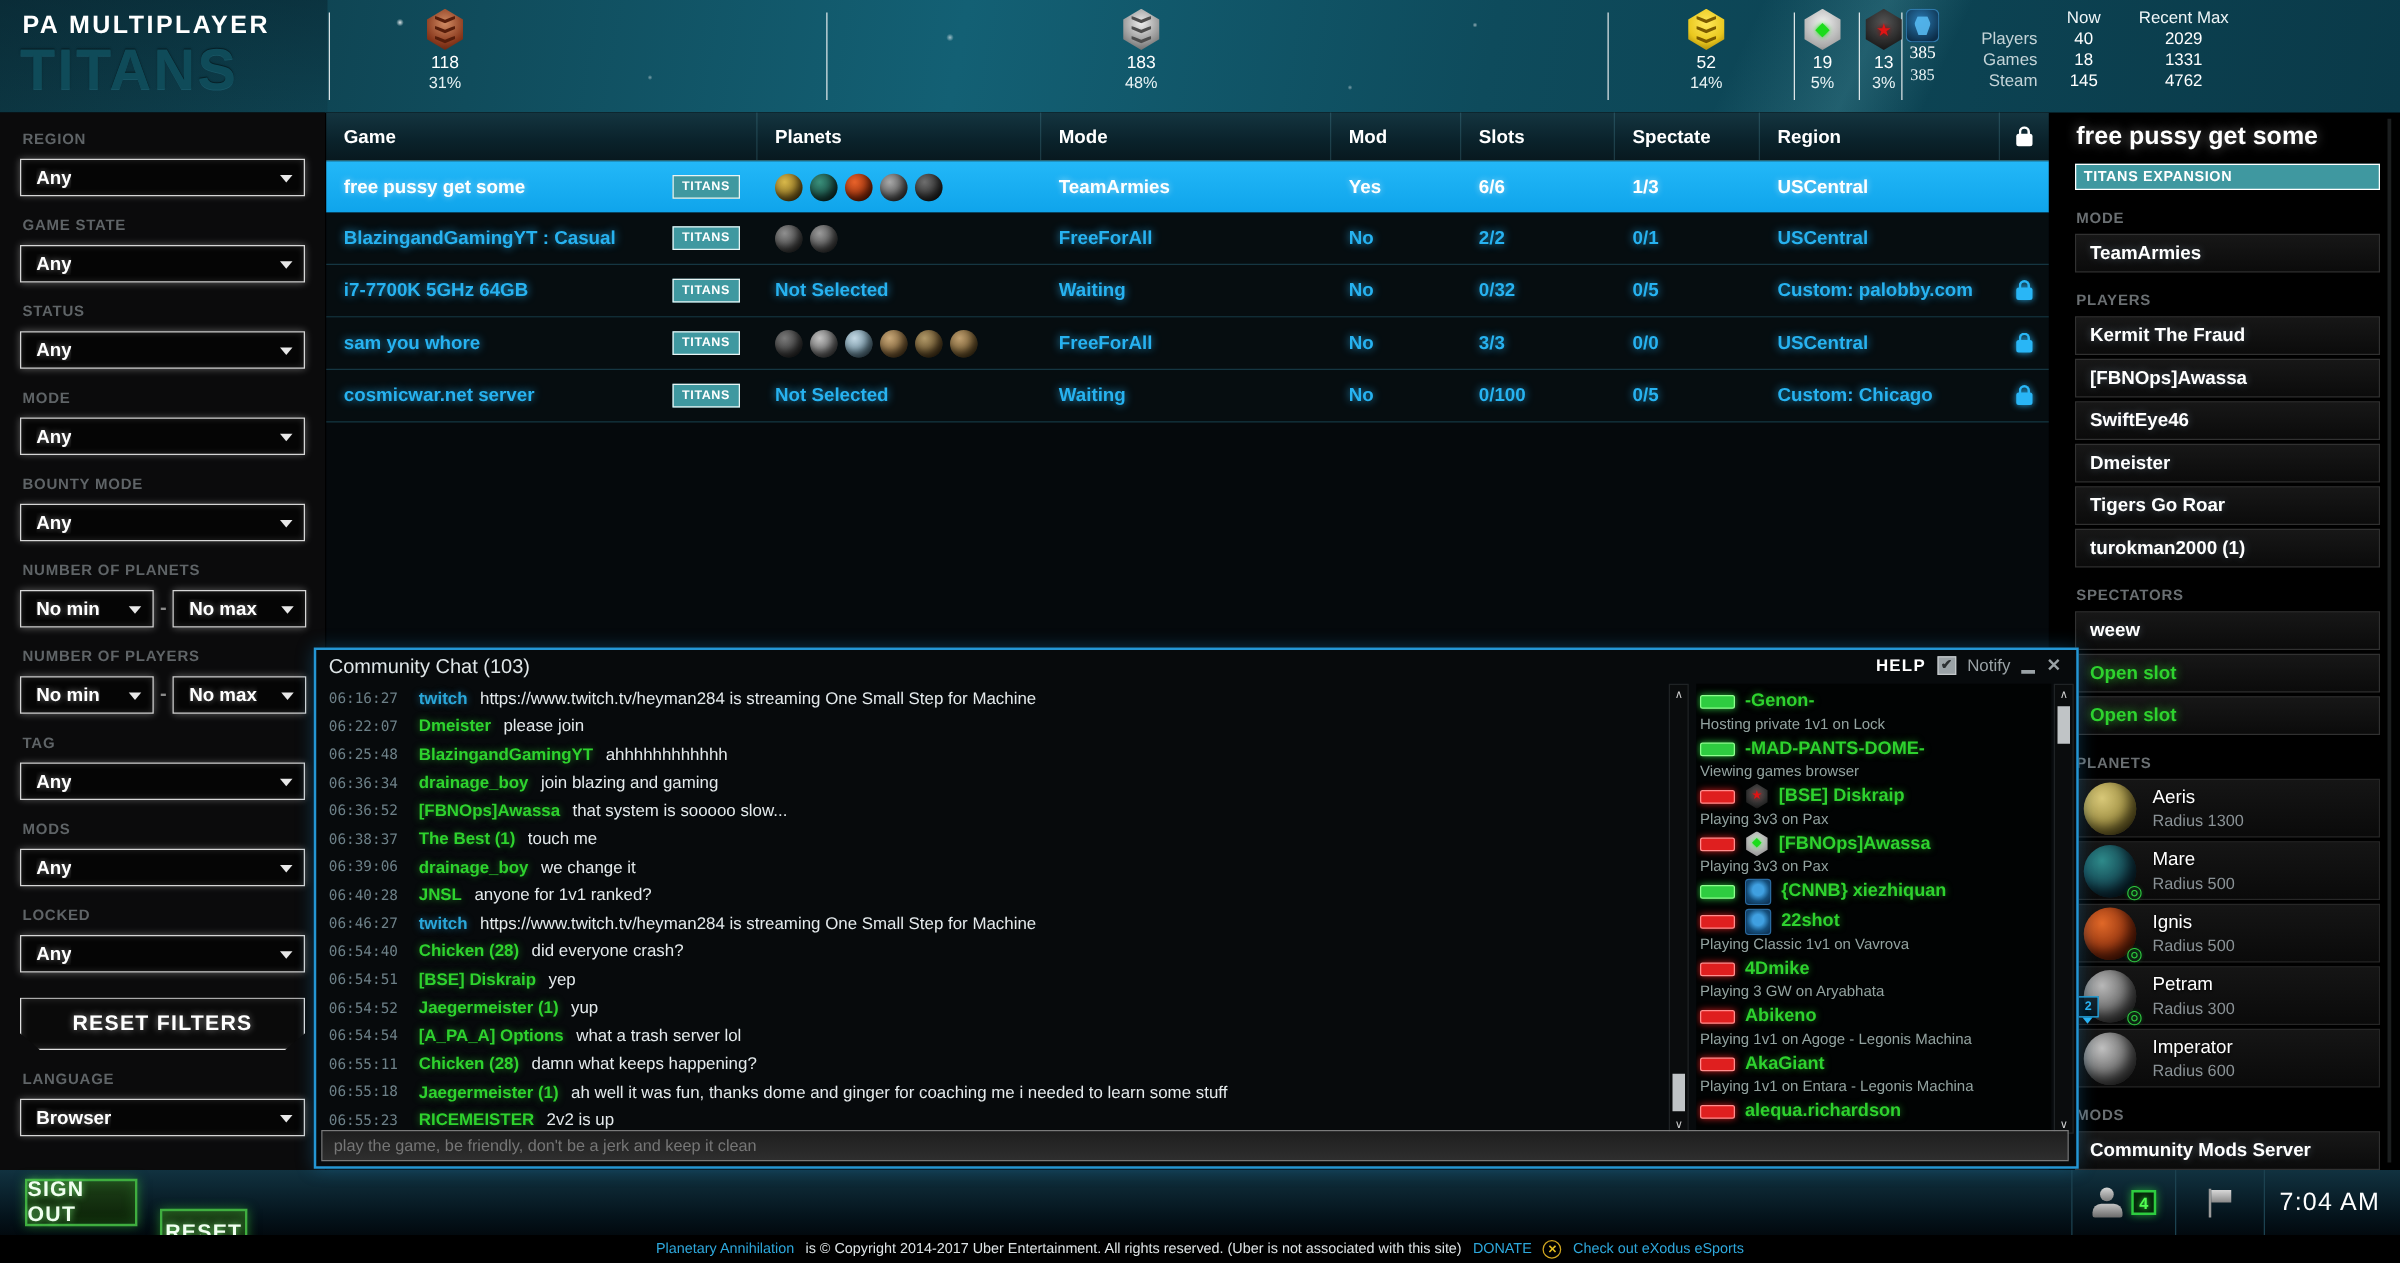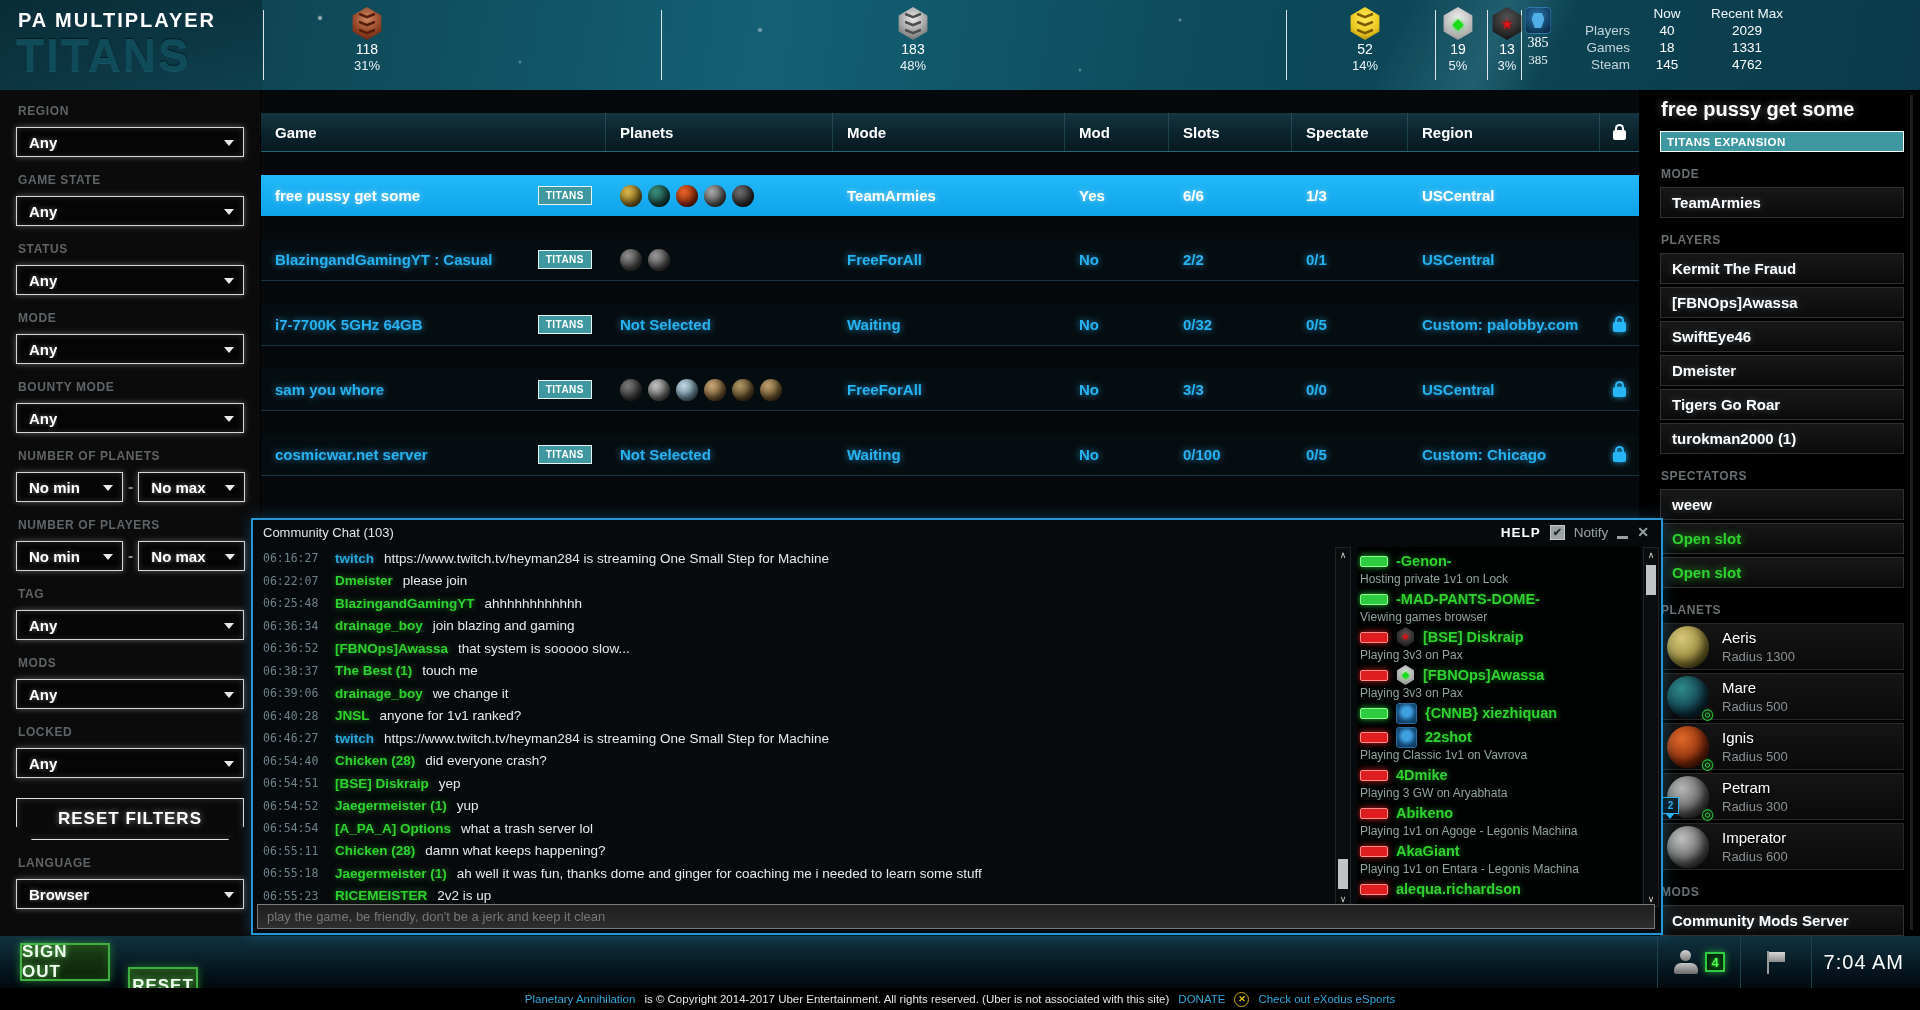--- a/index.html
+++ b/index.html
@@ -67,21 +67,21 @@
   .dash{color:#8a8a8a;font-weight:700;}
   .reset-btn{margin:20px 0 0 0;height:42px;background:#0a0a0a;border:1px solid #e0e0e0;box-sizing:border-box;
       box-shadow:0 0 7px rgba(255,255,255,.4), inset 0 0 7px rgba(255,255,255,.15);
       clip-path:polygon(0 0,100% 0,100% 68%,93% 100%,7% 100%,0 68%);
       display:flex;align-items:center;justify-content:center;color:#fff;font-weight:700;font-size:17px;letter-spacing:1px;
       text-shadow:0 0 6px rgba(255,255,255,.5);}
 
   
   .main-bg{position:absolute;left:261px;top:90px;width:1378px;height:846px;background:#05090c;}
   .gtable{position:absolute;left:261px;top:90px;width:1378px;}
-  .thead,.trow{display:grid;grid-template-columns:345px 227px 232px 104px 123px 116px 192px 39px;margin-top:23px;}
+  .thead,.trow{display:grid;grid-template-columns:345px 227px 232px 104px 123px 116px 192px 39px;}
   .thead{height:38px;background:linear-gradient(#143540,#0a222b 60%,#08191f);border-bottom:1px solid #2a6676;}
   .th{display:flex;align-items:center;padding:0 14px;color:#fff;font-weight:700;font-size:15px;
       border-right:1px solid rgba(110,190,210,.20);box-sizing:border-box;}
   .th:last-child{border-right:none;justify-content:center;padding:0;}
   .trow{height:41px;background:rgba(8,16,20,.55);border-bottom:1px solid rgba(35,95,115,.5);cursor:pointer;}
   .td{display:flex;align-items:center;padding:0 14px;font-weight:700;font-size:15px;color:#27b2f0;
       text-shadow:0 0 7px rgba(39,178,240,.8);box-sizing:border-box;white-space:nowrap;overflow:hidden;}
   .trow.selected{background:linear-gradient(#23b8f8,#0fa4eb);border-bottom:none;}
   .trow.selected .td{color:#fff;text-shadow:0 0 5px rgba(255,255,255,.55);}
   .gcell{justify-content:space-between;}
@@ -116,21 +116,21 @@
       font-size:10px;font-weight:700;display:flex;align-items:center;justify-content:center;background:rgba(0,18,28,.85);z-index:2;}
   .pbadge::after{content:"";position:absolute;left:3px;top:16px;border-left:4px solid transparent;
       border-right:4px solid transparent;border-top:5px solid #29b6f6;}
   .ptxt{display:flex;flex-direction:column;}
   .pname{color:#fff;font-weight:400;font-size:15px;text-shadow:0 1px 2px #000;}
   .pradius{color:#8a9296;font-size:13px;margin-top:3px;}
 
   
   .chat{position:absolute;left:251px;top:518px;width:1412px;height:417px;box-sizing:border-box;
       background:rgba(7,10,12,.97);border:2px solid #2496d4;box-shadow:0 0 14px rgba(30,140,200,.35);z-index:5;}
-  .chat-title{position:absolute;left:10px;top:5px;color:#dfe6e8;font-size:13px;}
+  .chat-title{position:absolute;left:10px;top:5px;color:#dfe6e8;font-size:16px;}
   .chat-tools{position:absolute;right:12px;top:4px;display:flex;align-items:center;gap:9px;}
   .help{color:#fff;font-weight:700;font-size:13.5px;letter-spacing:1px;}
   .cb{width:13px;height:13px;background:#9aa2a6;border:1px solid #c4c8ca;color:#2b2f31;font-size:11px;line-height:13px;
       text-align:center;font-weight:700;}
   .cb::before{content:"✔";}
   .notify-label{color:#9aa2a6;font-size:13.5px;}
   .min-icon{width:11px;height:3px;background:#9aa2a6;margin-top:10px;}
   .close-icon{color:#9aa2a6;font-weight:700;font-size:14px;}
   .close-icon::before{content:"✕";}
   .messages{position:absolute;left:6px;top:27px;width:1072px;height:360px;overflow:hidden;}
@@ -208,21 +208,21 @@
   <div class="topbar">
     <div class="logo-sub">PA MULTIPLAYER</div>
     <div class="logo-main">TITANS</div>
     <span class="tb-divider" style="left:263px"></span>
     <span class="tb-divider" style="left:661px"></span>
     <span class="tb-divider" style="left:1286px"></span>
     <span class="tb-divider" style="left:1435px"></span>
     <span class="tb-divider" style="left:1487px"></span>
     <span class="tb-divider" style="left:1521px"></span>
     <div id="ranks">
-        <div class="rank-group" style="left: 367px; justify-content: center;">
+        <div class="rank-group" style="left: 356px; justify-content: center;">
           <div class="rank-icon icon-bronze">
             <div class="chev"></div>
             <div class="chev"></div>
             <div class="chev"></div>
           </div>
           <div class="rank-count">118</div>
           <div class="rank-pct">31%</div>
         </div>
         <div class="rank-group" style="left: 913px;">
           <div class="rank-icon icon-silver">

